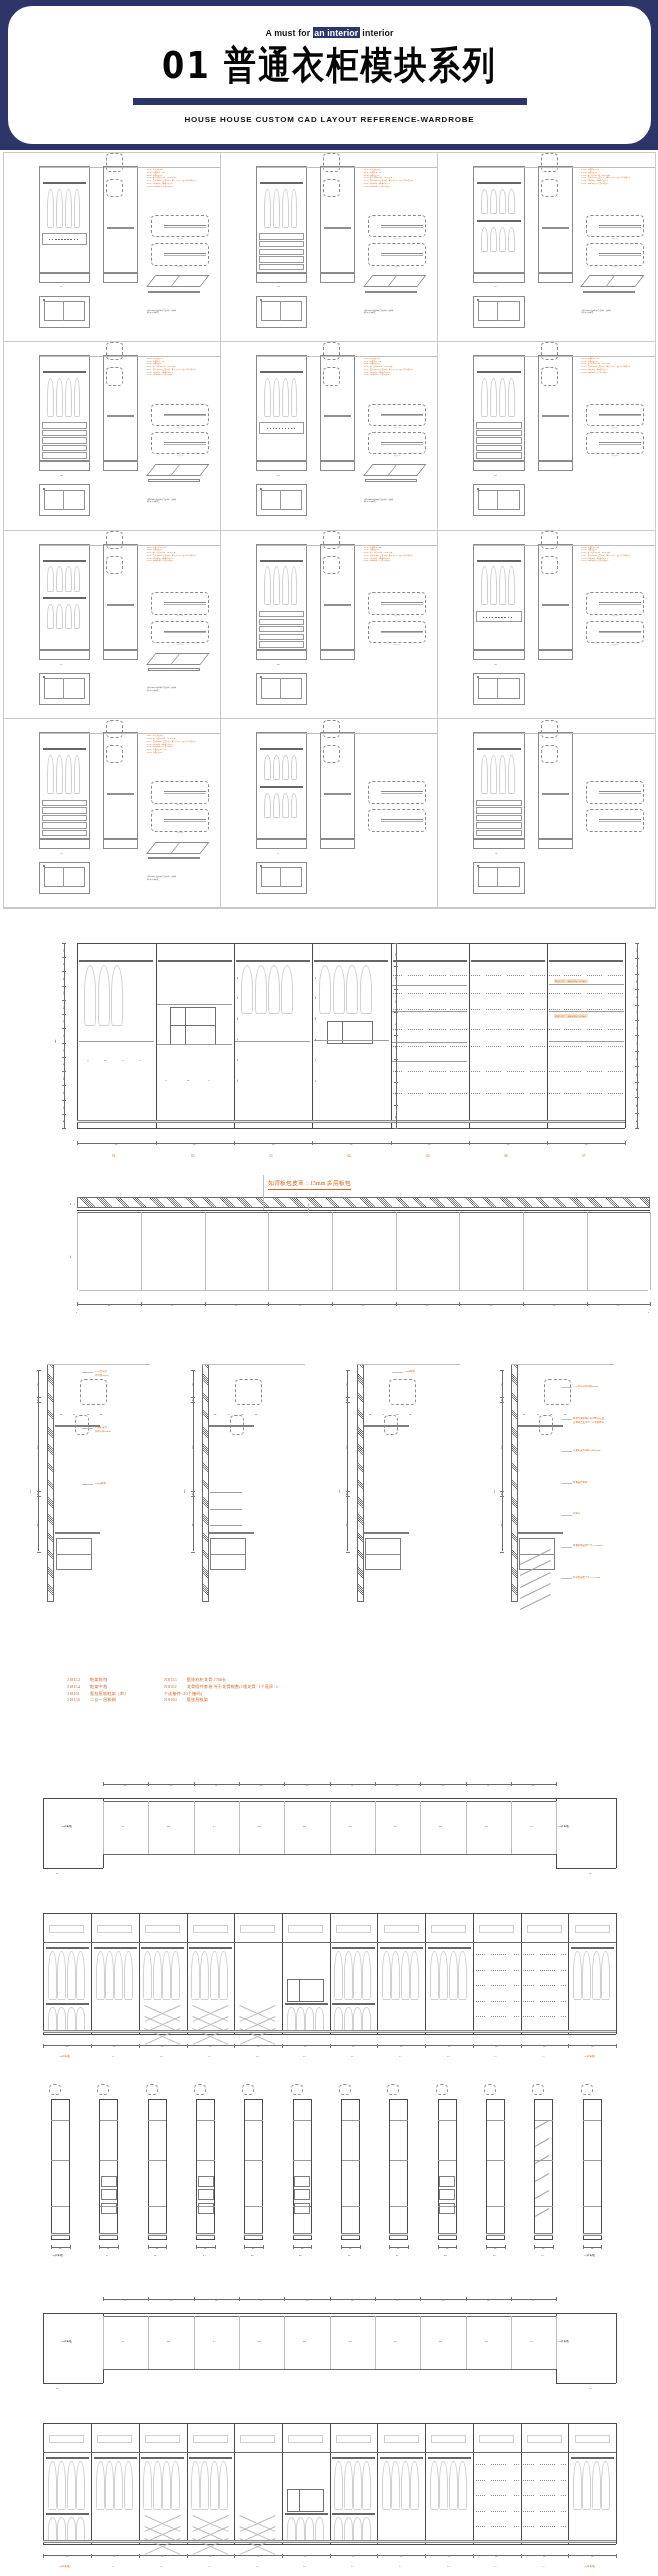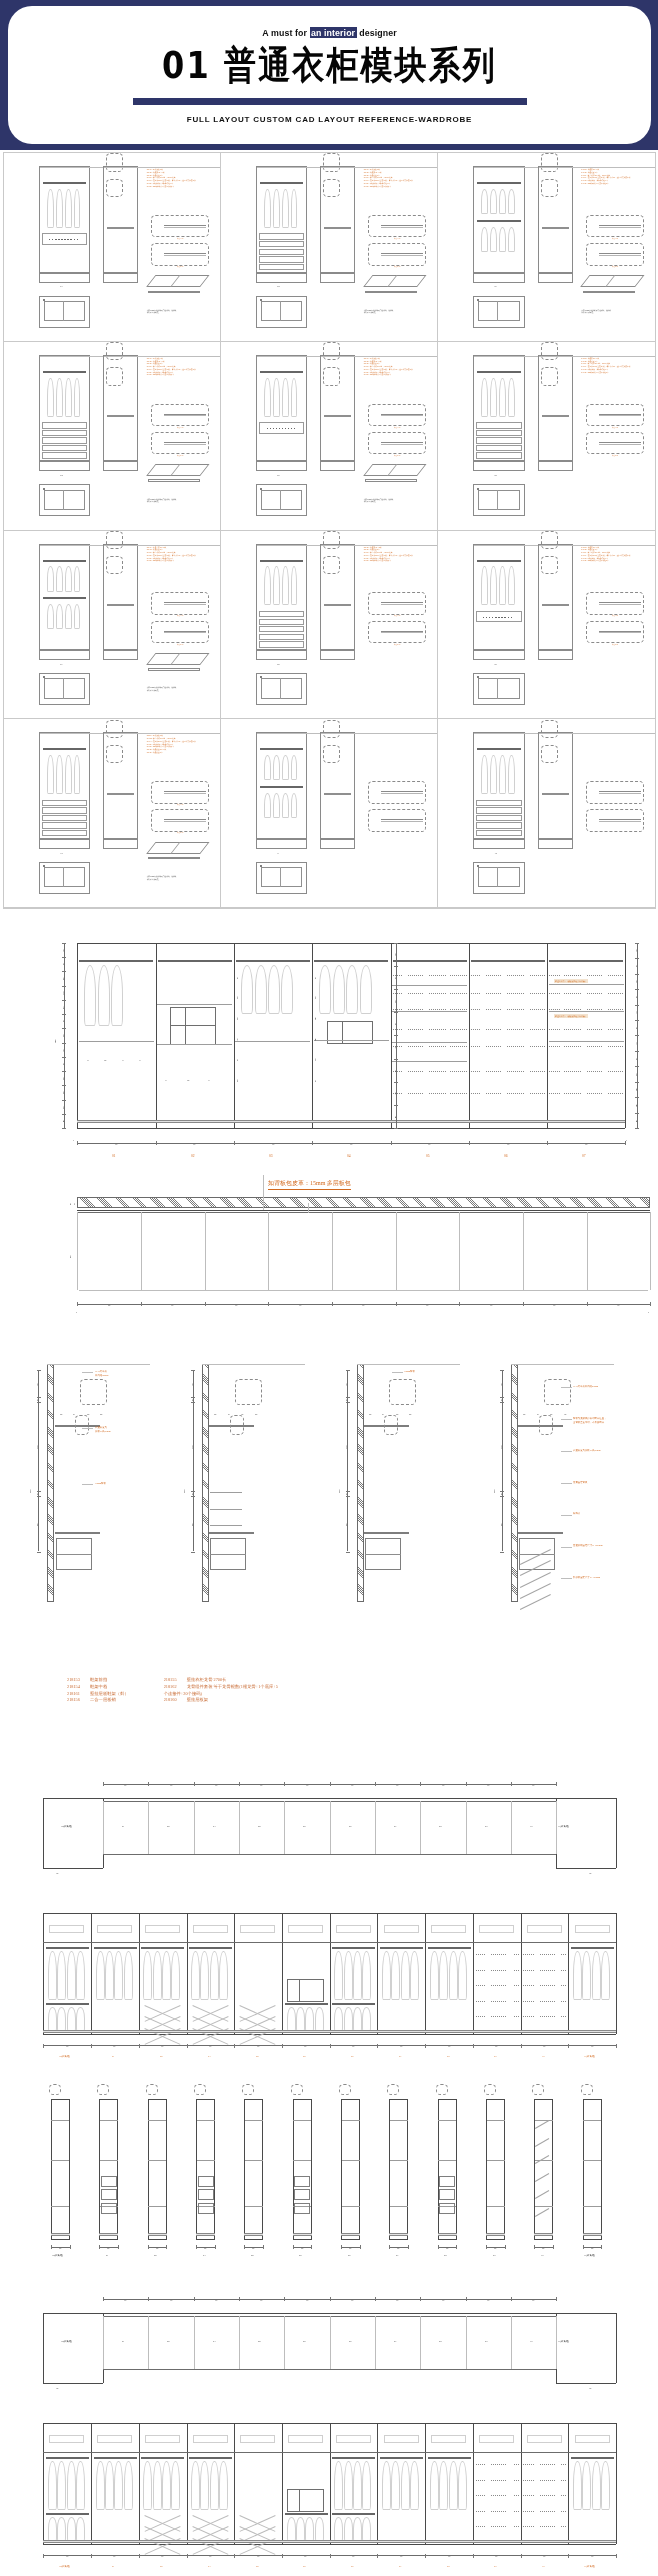--- a/index.html
+++ b/index.html
@@ -129,25 +129,25 @@
   .leather-note { position:absolute; font-size:6px; color:#d2691e;
                font-family:"Liberation Serif","DejaVu Serif",serif;
                border-bottom:0.5px solid #d2691e; padding-bottom:0.5px; white-space:nowrap; }
 </style>
 </head>
 <body>
 
 <div class="banner">
   <div class="banner-inner">
     <div class="tagline">
-      <span>A must for </span><span class="hl">an interior</span><span> designer</span>
+      <span>A must for </span><span class="hl">an interior</span><span> interior</span>
     </div>
     <div class="main-title">01 普通衣柜模块系列</div>
     <div class="rule-bar"></div>
-    <div class="subtitle">FULL LAYOUT CUSTOM CAD LAYOUT REFERENCE-WARDROBE</div>
+    <div class="subtitle">HOUSE HOUSE CUSTOM CAD LAYOUT REFERENCE-WARDROBE</div>
   </div>
 </div>
 
 <div id="detail-grid">
     <div class="dcell">
       <div class="dcell-elev">
         <div class="hangrail" style="left:6%;right:6%;top:13%;"></div>
         <div class="shirt" style="left:14%;top:19%;width:14%;height:34%;"></div>
         <div class="shirt" style="left:32%;top:19%;width:14%;height:34%;"></div>
         <div class="shirt" style="left:50%;top:19%;width:14%;height:34%;"></div>

